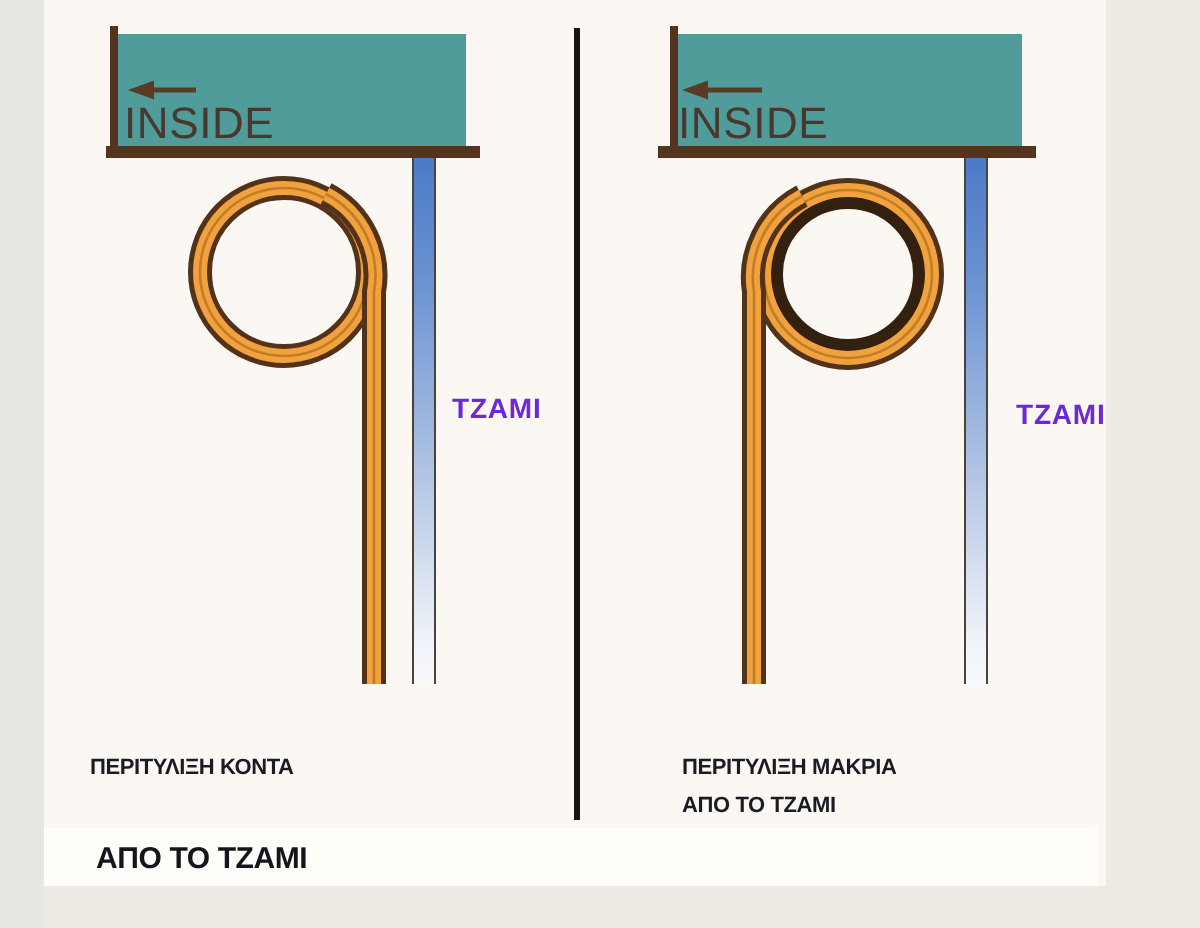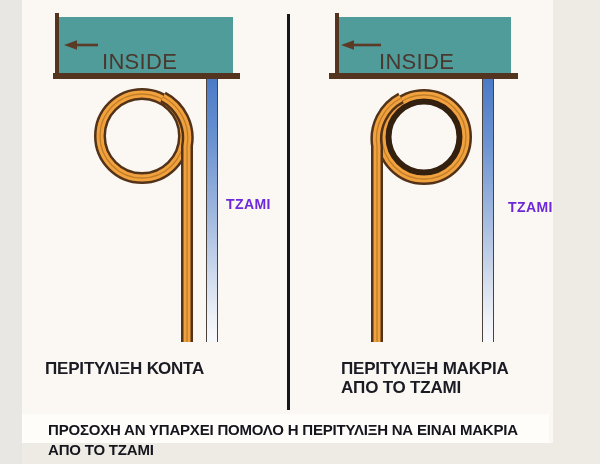--- a/index.html
+++ b/index.html
@@ -32,21 +32,21 @@
   .box-border-left{position:absolute;top:13px;width:4px;height:66px;background:#54341f;}
   .box-border-left.left{left:55px;}
   .box-border-left.right{left:335px;}
   .box-border-bottom{position:absolute;top:73px;height:6px;background:#54341f;}
   .box-border-bottom.left{left:53px;width:187px;}
   .box-border-bottom.right{left:329px;width:189px;}
 
   .inside-label{
     position:absolute;top:49px;
     font-size:22px;font-weight:400;letter-spacing:.3px;
-    color:#4a382e;z-index:6;margin-left:40px;
+    color:#4a382e;z-index:6;
   }
   .inside-label.left{left:62px;}
   .inside-label.right{left:339px;}
 
   
   .glass-strip{
     position:absolute;top:79px;width:10px;height:263px;
     border-left:1.5px solid #4a423b;border-right:1.5px solid #4a423b;
     background:linear-gradient(to bottom,
       #4b7ac6 0%, #6d94d2 25%, #9db6de 50%,
@@ -58,22 +58,22 @@
   .glass-label{
     position:absolute;
     font-size:14px;font-weight:700;letter-spacing:.4px;
     color:#6d28d9;z-index:10;
   }
   .glass-label.left{left:226px;top:196px;}
   .glass-label.right{left:508px;top:199px;}
 
   
   .caption{
-    position:absolute;top:359px;
-    font-size:17px;font-weight:700;line-height:19px;
+    position:absolute;top:375px;
+    font-size:11px;font-weight:700;line-height:19px;
     letter-spacing:-0.2px;color:#1b1b24;z-index:10;
   }
   .caption.left{left:45px;}
   .caption.right{left:341px;}
   .warning-text{
     position:absolute;left:48px;top:420px;
     font-size:15px;font-weight:700;line-height:19.5px;
     letter-spacing:-0.2px;color:#15151d;z-index:10;
   }
 
@@ -145,17 +145,16 @@
 
   <div class="caption left">
     <div>ΠΕΡΙΤΥΛΙΞΗ ΚΟΝΤΑ</div>
   </div>
   <div class="caption right">
     <div>ΠΕΡΙΤΥΛΙΞΗ ΜΑΚΡΙΑ</div>
     <div>ΑΠΟ ΤΟ ΤΖΑΜΙ</div>
   </div>
 
   <div class="warning-text">
-    <div>ΠΡΟΣΟΧΗ ΑΝ ΥΠΑΡΧΕΙ ΠΟΜΟΛΟ Η ΠΕΡΙΤΥΛΙΞΗ ΝΑ ΕΙΝΑΙ ΜΑΚΡΙΑ</div>
     <div>ΑΠΟ ΤΟ ΤΖΑΜΙ</div>
   </div>
 
 </div>
 
 </body></html>

